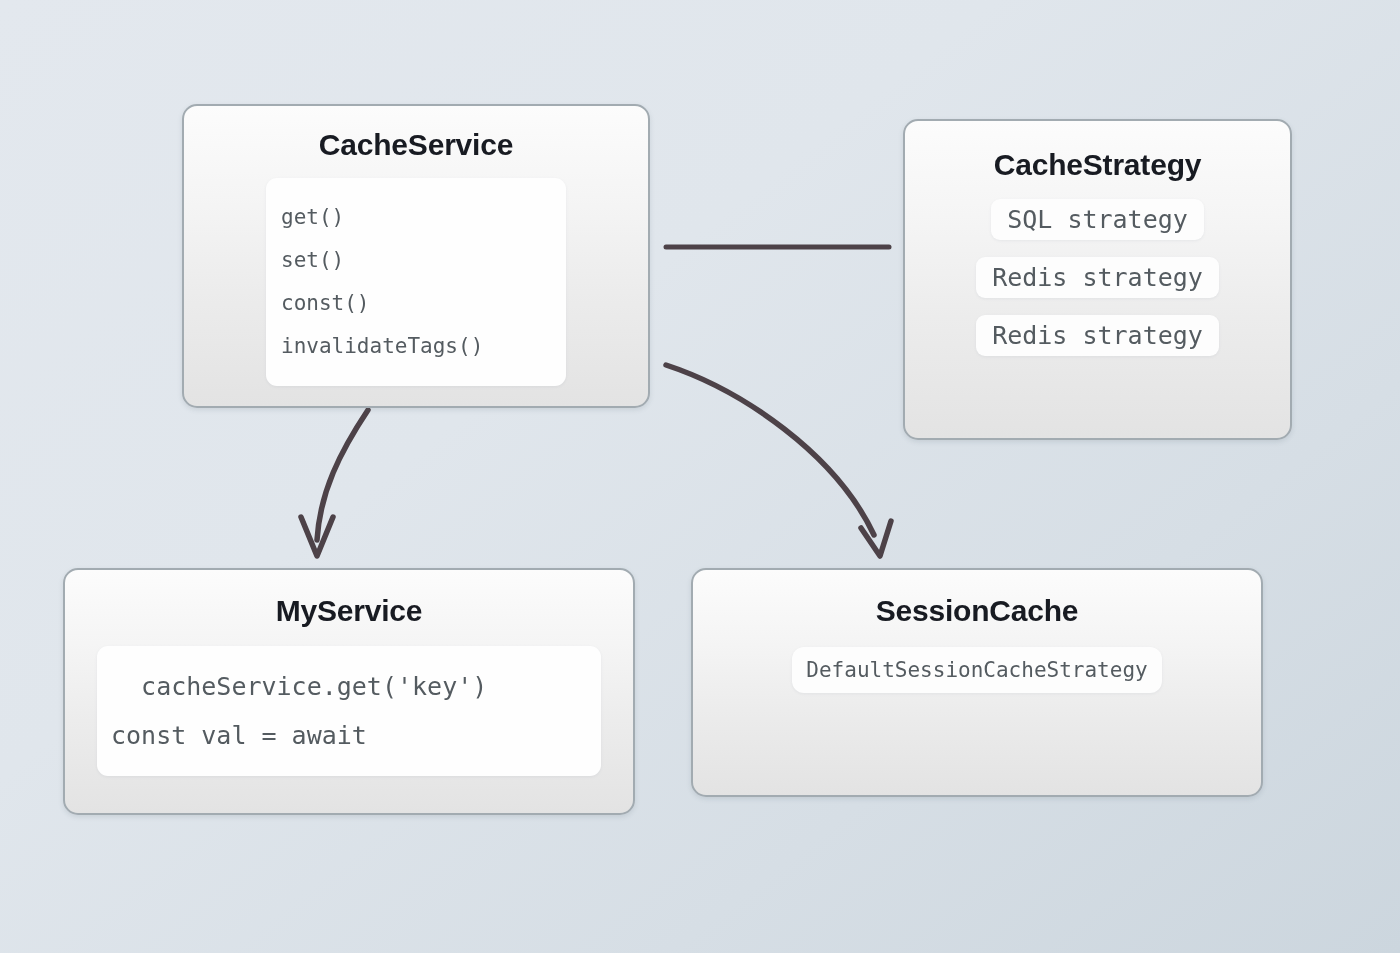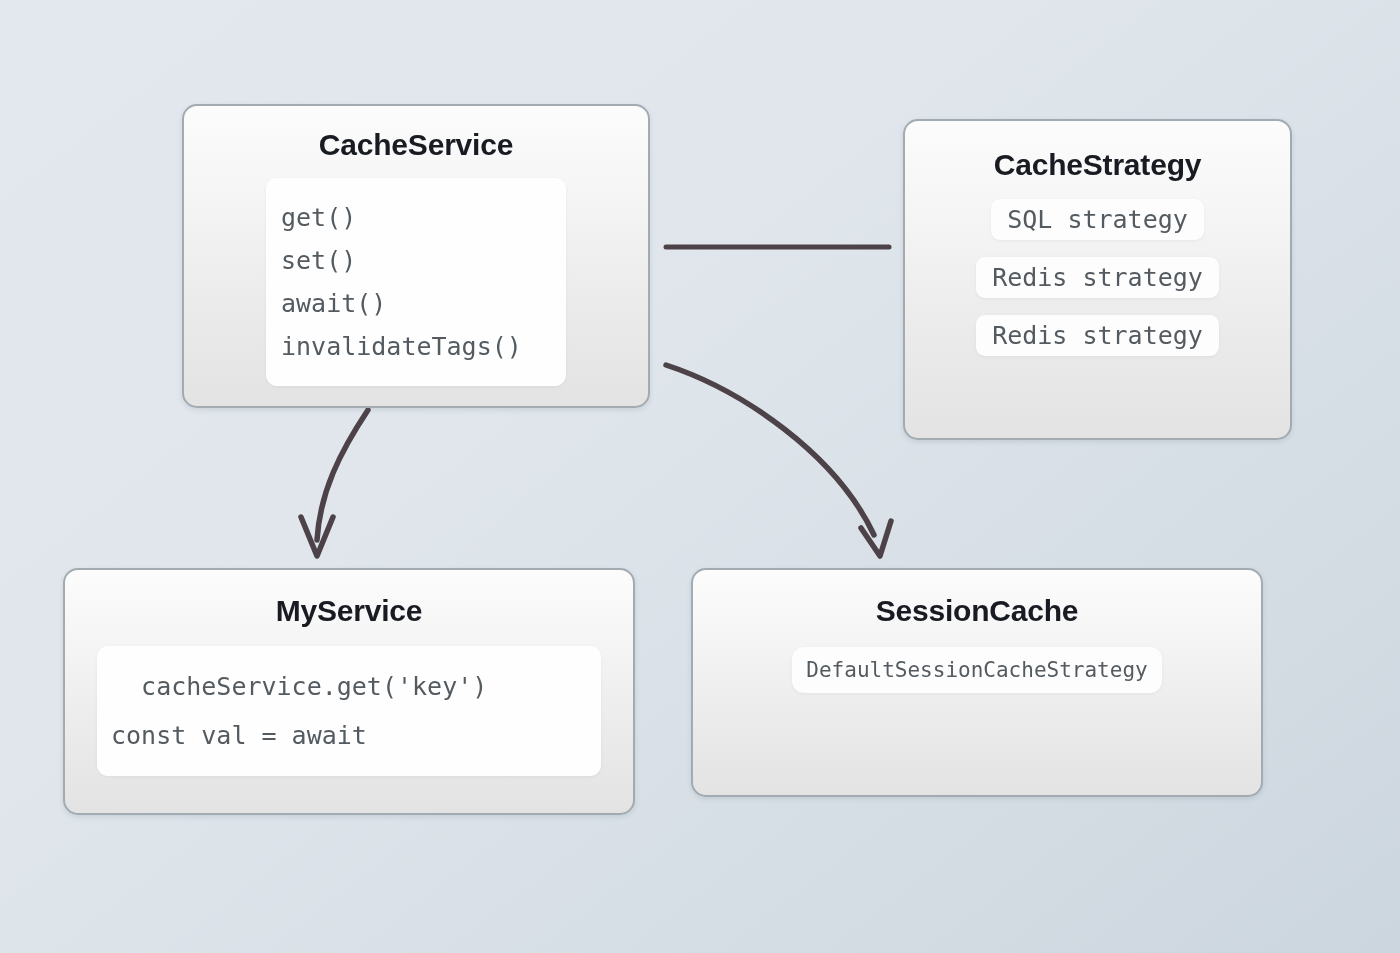--- a/index.html
+++ b/index.html
@@ -76,21 +76,21 @@
 
   
   #card-cacheservice {
     left: 182px; top: 104px; width: 468px; height: 304px;
   }
   #card-cacheservice .card-title { margin-top: 22px; }
   #card-cacheservice .code-panel {
     margin-top: 16px;
     width: 300px;
     padding: 18px 0 18px 15px;
-    font-size: 25px;
+    font-size: 21px;
     line-height: 43px;
   }
 
   #card-cachestrategy {
     left: 903px; top: 119px; width: 389px; height: 321px;
   }
   #card-cachestrategy .card-title { margin-top: 27px; }
   #card-cachestrategy .pill-stack {
     margin-top: 17px;
     display: flex;
@@ -140,21 +140,21 @@
 
     <path d="M 666 365 C 742 390, 836 454, 874 535" fill="none" stroke="#4d4248" stroke-width="5.5" stroke-linecap="round"></path>
     <path d="M 861 528 L 880 556 L 891 521" fill="none" stroke="#4d4248" stroke-width="5.5" stroke-linecap="round" stroke-linejoin="round"></path>
   </svg>
 
   <div class="card" id="card-cacheservice">
     <div class="card-title">CacheService</div>
     <div class="code-panel">
       <div class="code-line">get()</div>
       <div class="code-line">set()</div>
-      <div class="code-line">await()</div>
+      <div class="code-line">const()</div>
       <div class="code-line">invalidateTags()</div>
     </div>
   </div>
 
   <div class="card" id="card-cachestrategy">
     <div class="card-title">CacheStrategy</div>
     <div class="pill-stack">
       <div class="pill">SQL strategy</div>
       <div class="pill">Redis strategy</div>
       <div class="pill">Redis strategy</div>

